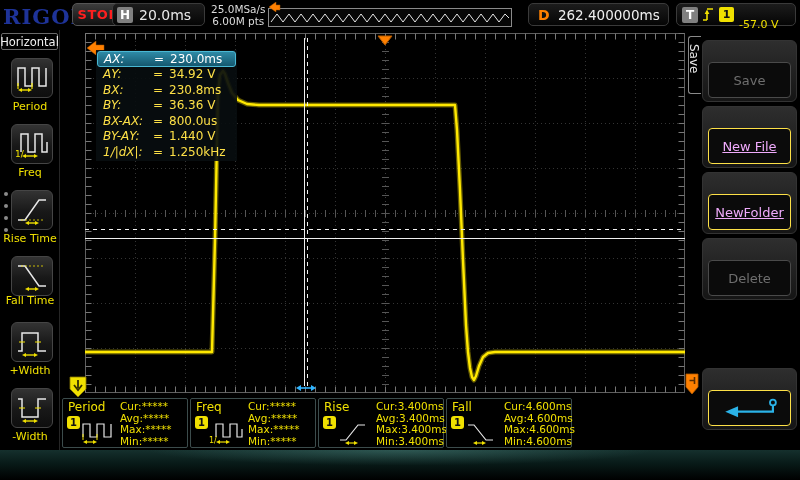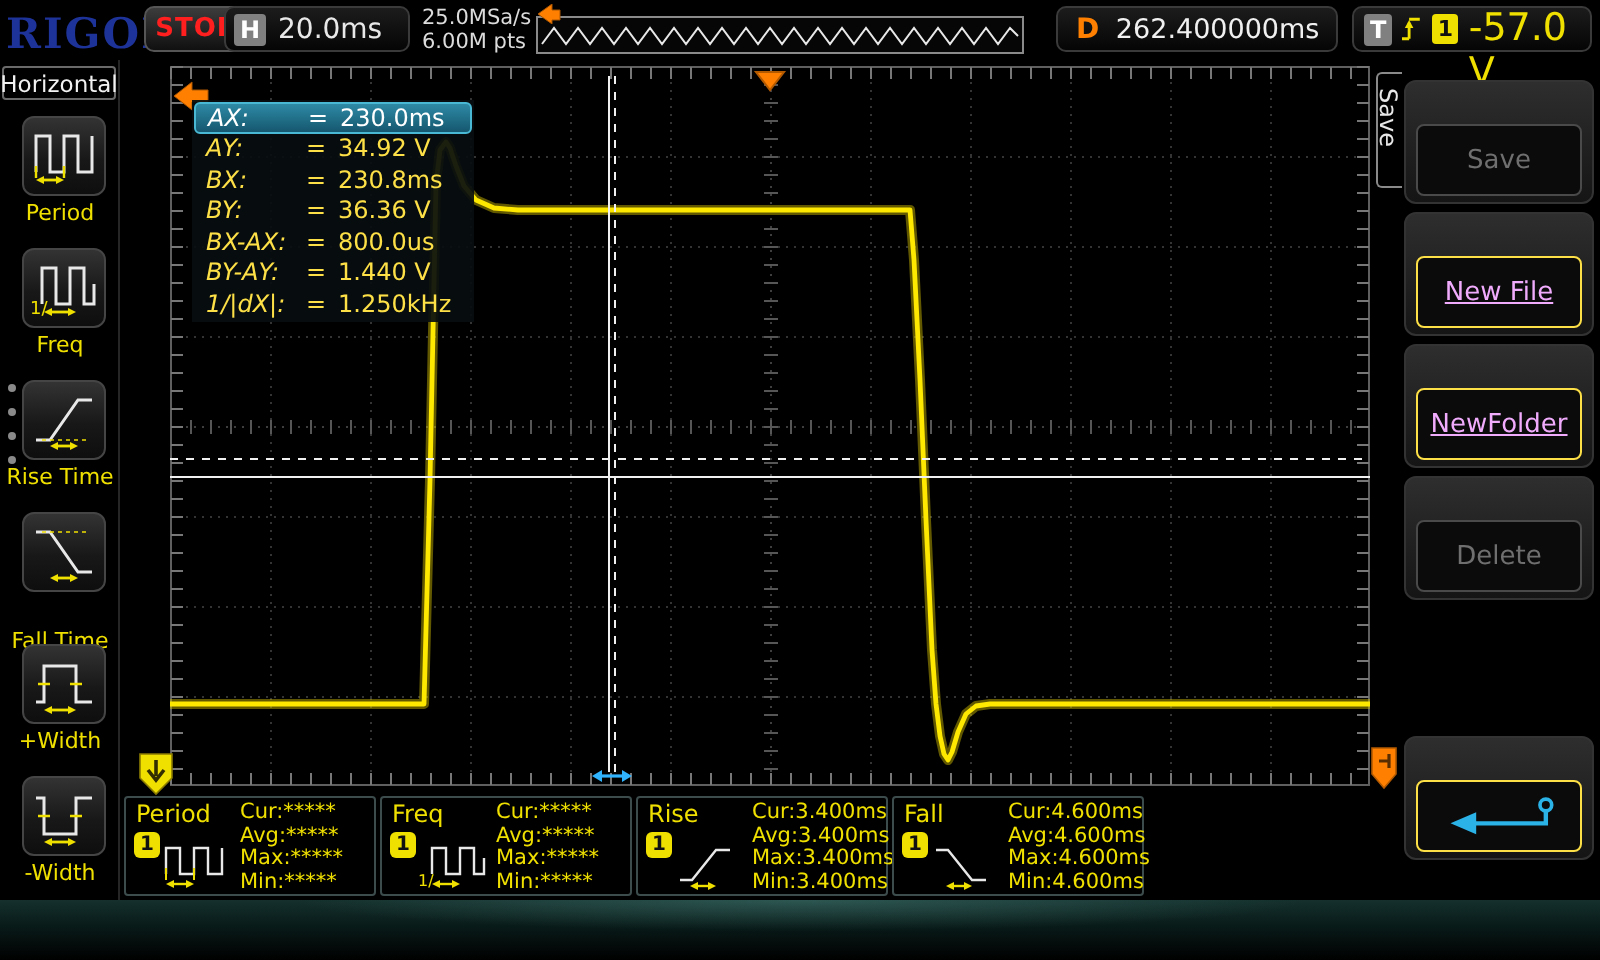--- a/index.html
+++ b/index.html
@@ -15,30 +15,30 @@
     color:#1e3399; font-family:"DejaVu Serif","Liberation Serif",serif; }
   .stop-btn { left:56px; top:3px; width:52px; height:23px; border:1px solid #555; border-radius:5px;
     background:linear-gradient(180deg,#3c3c3c,#101010); color:#ff1f1f; font-weight:bold; font-size:13px;
     display:flex; align-items:center; justify-content:center; letter-spacing:.5px;margin-left:16px; }
   .pill { background:linear-gradient(180deg,#1c1c1c,#050505); border:1px solid #3a3a3a; border-radius:5px;
     display:flex; align-items:center; }
   .hbox { left:112px; top:3px; width:93px; height:23px; padding-left:4px; gap:6px; }
   .keybadge { width:16px; height:16px; background:#808080; color:#fff; border-radius:2px;
     font-size:12px; font-weight:bold; display:flex; align-items:center; justify-content:center; }
   .hval { color:#e8e8e8; font-size:14px; }
-  .acq { left:211px; top:3px; color:#dcdcdc; font-size:10.5px; line-height:12px; }
+  .acq { left:211px; top:3px; color:#dcdcdc; font-size:10.5px; line-height:12px;text-align:center; }
   .preview { left:268px; top:8px; width:244px; height:19px; border:1px solid #8a8a8a; background:#060606; }
   .pv-arrow { left:269px; top:2px; }
   .dbox { left:528px; top:3px; width:141px; height:23px; }
   .dlabel { color:#ff8000; font-weight:bold; font-size:14px; margin-left:9px; }
   .dval { flex:1; text-align:center; color:#f0f0f0; font-size:13.5px; }
   .tbox { left:676px; top:3px; width:120px; height:23px; gap:5px; padding-left:5px; }
   .trigch { width:15px; height:15px; background:#f0e000; color:#111; border-radius:2px; font-size:11px;
     font-weight:bold; display:flex; align-items:center; justify-content:center; }
-  .tval { color:#f0e000; font-size:19px;margin-top:20px; }
+  .tval { color:#f0e000; font-size:11px;margin-top:20px; }
 
   
   .lmenu-title { left:1px; top:33px; width:57px; height:17px; border:1px solid #6a6a6a; border-radius:2px;
     color:#f2f2f2; font-size:11.5px; display:flex; align-items:center; justify-content:center; background:#000; }
   .lsep { left:59px; top:30px; width:1px; height:420px; background:#262626; }
   .mbtn { left:11px; width:42px; height:40px; border:1px solid #454545; border-radius:6px;
     background:linear-gradient(180deg,#333 0%,#181818 55%,#0e0e0e 100%);
     display:flex; align-items:center; justify-content:center; }
   .mlabel { left:0; width:60px; text-align:center; color:#f0e000; font-size:11px; }
   .pagedot { left:4px; width:4px; height:4px; border-radius:50%; background:#8a8a8a; }
@@ -164,21 +164,21 @@
 
   <div class="abs mbtn" style="top:256px">
     <svg width="34" height="32" viewBox="0 0 34 32">
       <path d="M3 6 H10 L24 26 H31" stroke="#e8e8e8" stroke-width="1.5" fill="none"></path>
       <path d="M6 6 h22" stroke="#f0e000" stroke-width="0.8" stroke-dasharray="2 2"></path>
       <path d="M12 29 H22" stroke="#f0e000" stroke-width="1.4"></path>
       <polygon points="10,29 14,27 14,31" fill="#f0e000"></polygon>
         <polygon points="24,29 20,27 20,31" fill="#f0e000"></polygon>
     </svg>
   </div>
-  <div class="abs mlabel" style="top:314px">Fall Time</div>
+  <div class="abs mlabel" style="top:294px">Fall Time</div>
 
   <div class="abs mbtn" style="top:322px">
     <svg width="34" height="32" viewBox="0 0 34 32">
       <path d="M3 25 H7 V7 H23 V25 H31" stroke="#e8e8e8" stroke-width="1.5" fill="none"></path>
       <path d="M4 16 h6 M20 16 h6" stroke="#f0e000" stroke-width="1.2"></path>
       <path d="M9 29 H21" stroke="#f0e000" stroke-width="1.4"></path>
       <polygon points="7,29 11,27 11,31" fill="#f0e000"></polygon>
         <polygon points="23,29 19,27 19,31" fill="#f0e000"></polygon>
     </svg>
   </div>

